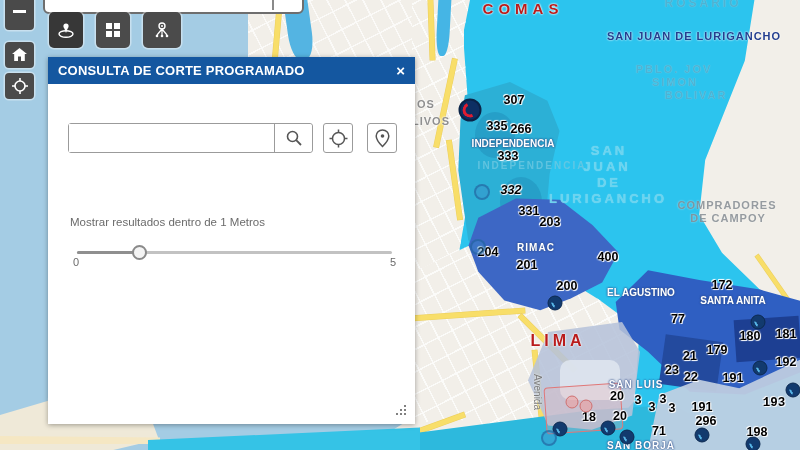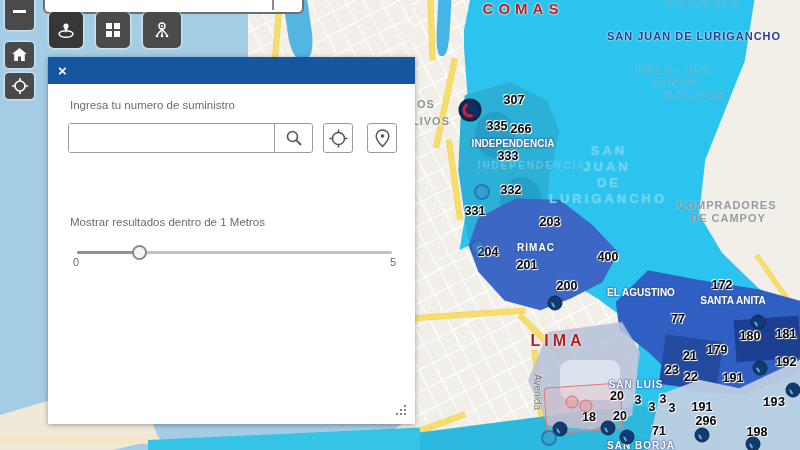--- a/index.html
+++ b/index.html
@@ -172,22 +172,22 @@
     <div class="layer slate-br"></div>
     <div class="layer slate-sanluis"></div>
     <div class="layer slate-light"></div>
     <div class="layer pink-zone"></div>
 
     <div class="anno">
         <div class="znum" style="left: 514px; top: 100px;">307</div>
         <div class="znum" style="left: 497px; top: 126px;">335</div>
         <div class="znum" style="left: 521px; top: 129px;">266</div>
         <div class="znum" style="left: 508px; top: 156px;">333</div>
-        <div class="znum" style="left: 511px; top: 190px;">332</div>
-        <div class="znum" style="left: 475px; top: 211px;">331</div>
+        <div class="znum" style="left: 511px; top: 190px; font-style: italic;">332</div>
+        <div class="znum" style="left: 529px; top: 211px;">331</div>
         <div class="znum" style="left: 550px; top: 222px;">203</div>
         <div class="znum" style="left: 488px; top: 252px;">204</div>
         <div class="znum" style="left: 527px; top: 265px;">201</div>
         <div class="znum" style="left: 608px; top: 257px;">400</div>
         <div class="znum" style="left: 567px; top: 286px;">200</div>
         <div class="znum" style="left: 722px; top: 285px;">172</div>
         <div class="znum" style="left: 678px; top: 319px;">77</div>
         <div class="znum" style="left: 750px; top: 336px;">180</div>
         <div class="znum" style="left: 786px; top: 334px;">181</div>
         <div class="znum" style="left: 717px; top: 350px;">179</div>
@@ -308,24 +308,24 @@
         <svg width="16" height="16" viewBox="0 0 16 16">
           <circle cx="8" cy="8" r="5" fill="none" stroke="#fff" stroke-width="1.6"></circle>
           <path d="M8 0 V3 M8 13 V16 M0 8 H3 M13 8 H16" stroke="#fff" stroke-width="1.6"></path>
         </svg>
       </span>
     </button>
   </div>
 
   <div class="panel">
     <div class="panel-header">
+      <span class="panel-title">CONSULTA DE CORTE PROGRAMADO</span>
       <span class="panel-close">×</span>
     </div>
     <div class="panel-body">
-      <div class="flabel lbl1">Ingresa tu numero de suministro</div>
       <div class="input-group">
         <input value="" style="">
         <span class="search-seg">
           <span>
             <svg width="18" height="18" viewBox="0 0 18 18">
               <circle cx="7.5" cy="7.5" r="5" fill="none" stroke="#555" stroke-width="1.6"></circle>
               <path d="M11.2 11.2 L16 16" stroke="#555" stroke-width="1.8"></path>
             </svg>
           </span>
         </span>

